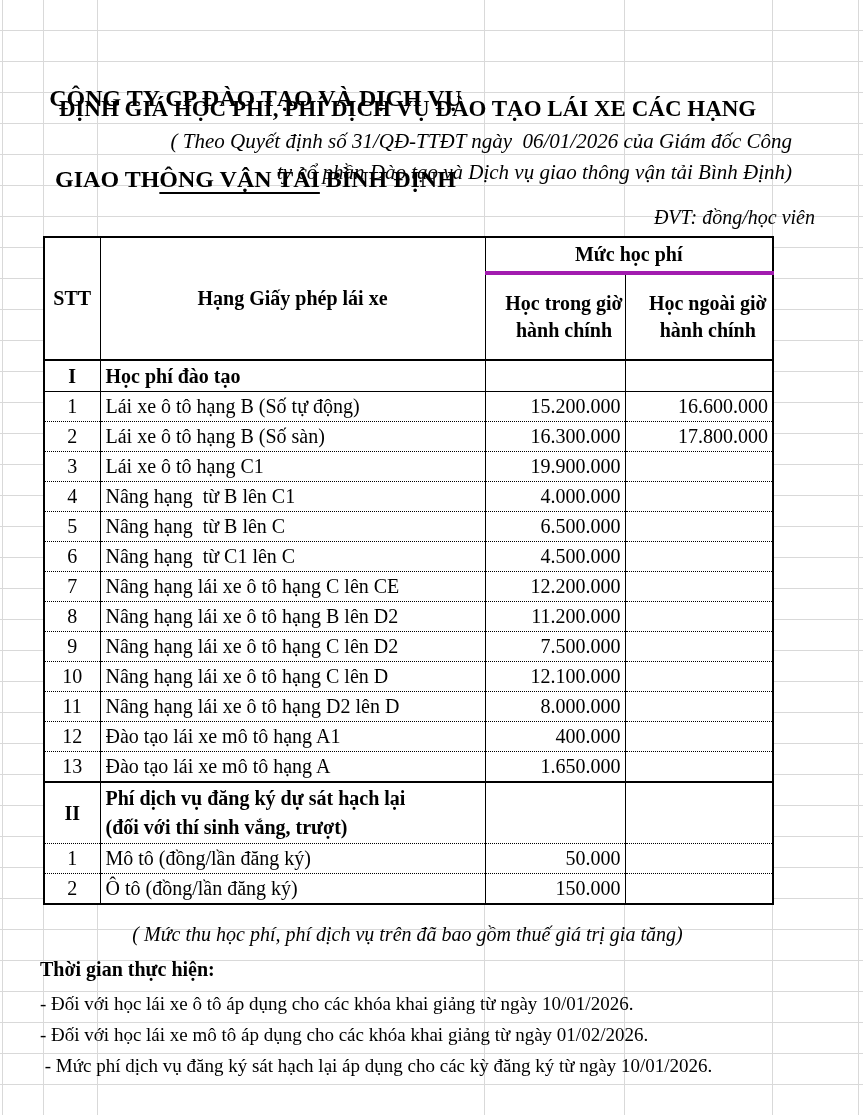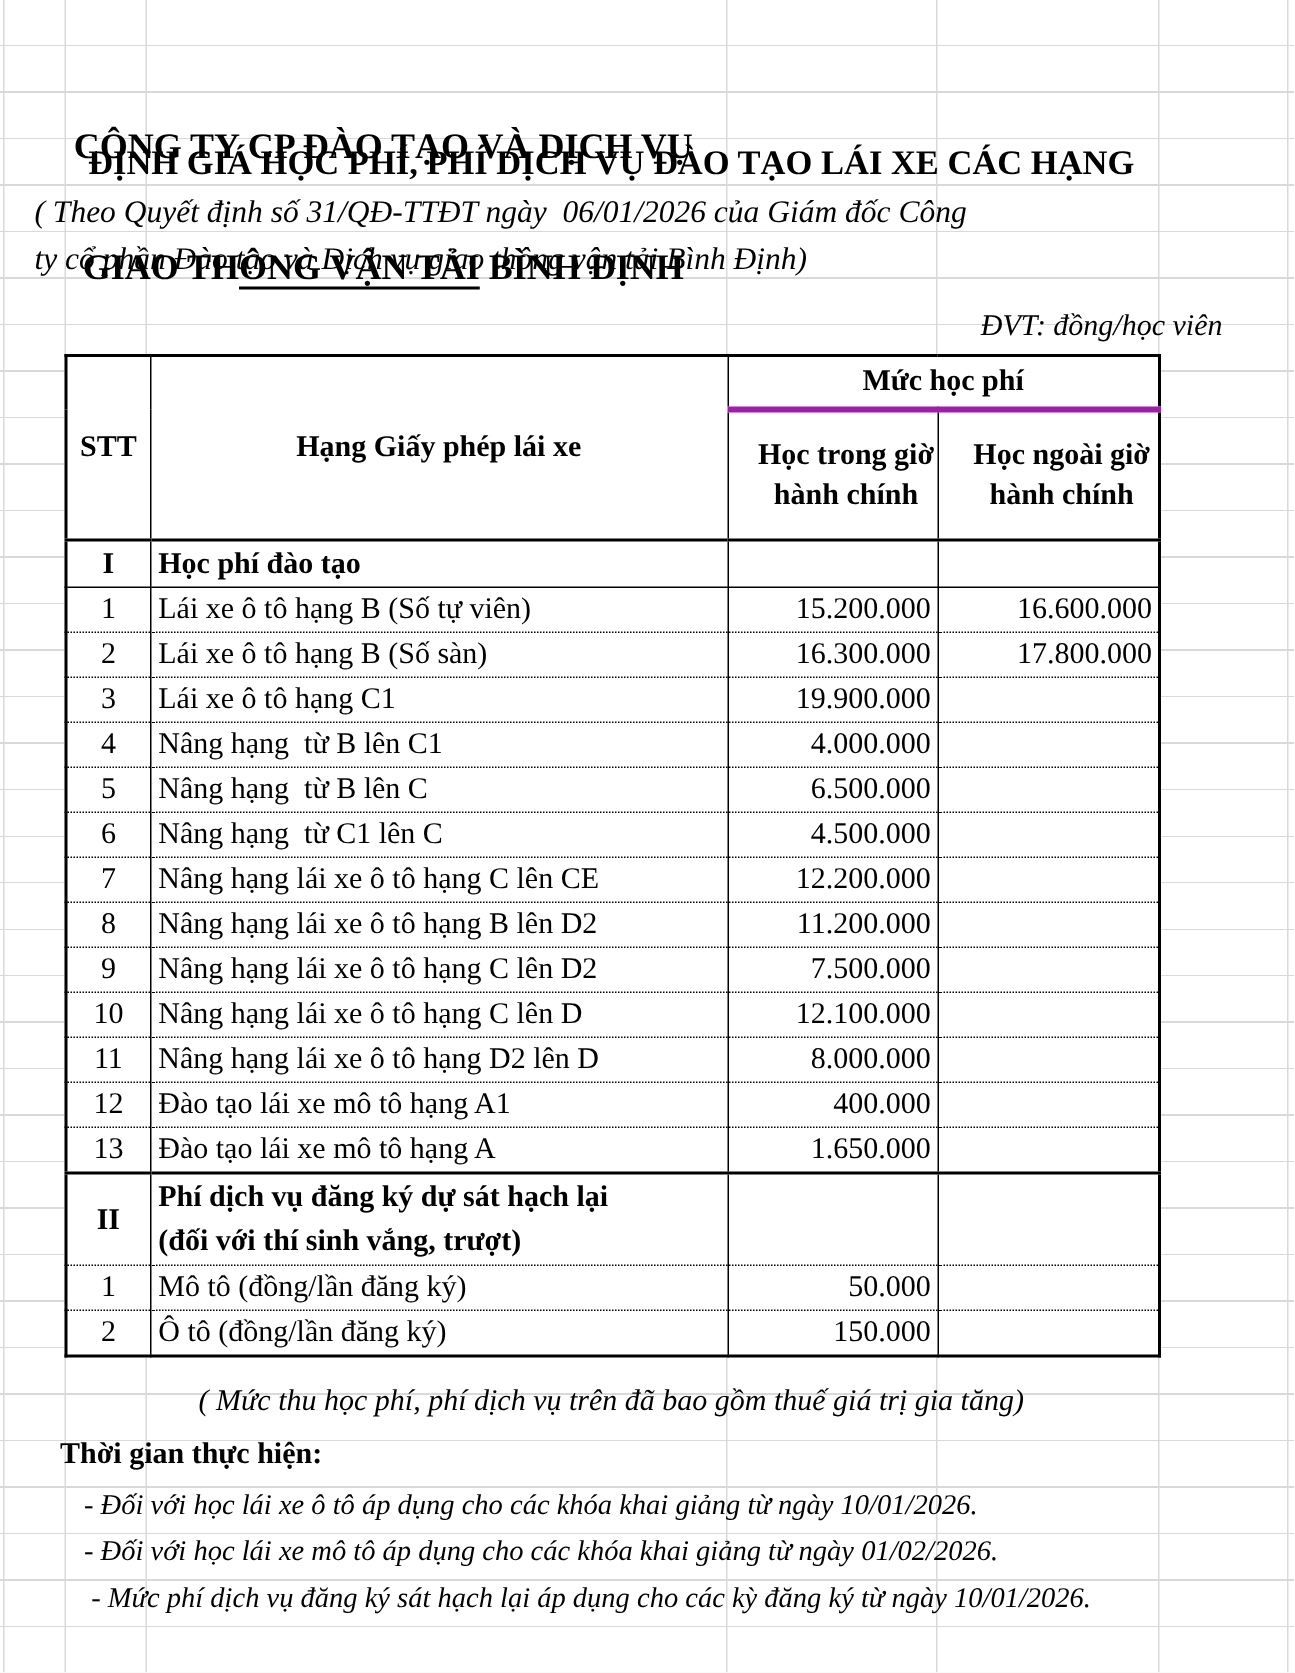--- a/index.html
+++ b/index.html
@@ -19,21 +19,21 @@
     position:absolute; left:43px; top:31px; width:425px; text-align:center;
     font-weight:bold; font-size:24px; line-height:27px; white-space:pre;
   }
   .u { text-decoration:underline; text-decoration-thickness:2px; text-underline-offset:5px; }
 
   .doc-title {
     position:absolute; left:43px; top:94px; width:729px; text-align:center;
     font-weight:bold; font-size:23px; line-height:30px; white-space:nowrap;
   }
   .subtitle {
-    position:absolute; left:23px; top:126px; width:769px; text-align:left;
+    position:absolute; left:23px; top:126px; width:769px; text-align:right;
     font-style:italic; font-size:21px; line-height:31px;
   }
   .subtitle div { white-space:pre; }
   .dvt {
     position:absolute; left:484px; top:206px; width:288px; text-align:right;
     font-style:italic; font-size:20px;padding-left:43px;
   }
 
   table.fee-table {
     position:absolute; left:43px; top:236px; width:729px;
@@ -57,21 +57,21 @@
 
   .vat-note {
     position:absolute; left:43px; top:923px; width:729px; text-align:center;
     font-style:italic; font-size:20px;
   }
   .sched-head {
     position:absolute; left:40px; top:958px;
     font-weight:bold; font-size:20px;font-family:Liberation Serif, serif;
   }
   .bullet {
-    position:absolute; left:56px; font-style:italic; font-size:19px; white-space:pre;
+    position:absolute; left:40px; font-size:19px; white-space:pre;
   }
   .b0 { top:993px; } .b1 { top:1024px; } .b2 { top:1055px; }
 </style>
 </head>
 <body>
 
 <div class="sheet">
 
   <div class="gridlines">
     <div class="vline" style="left:2px"></div>
@@ -117,21 +117,21 @@
     </thead>
     <tbody>
         <tr class="section s1">
           <td class="stt">I</td>
           <td class="desc">Học phí đào tạo</td>
           <td class="num"></td>
           <td class="num"></td>
         </tr>
         <tr class="data">
           <td class="stt">1</td>
-          <td class="desc">Lái xe ô tô hạng B (Số tự viên)</td>
+          <td class="desc">Lái xe ô tô hạng B (Số tự động)</td>
           <td class="num">15.200.000</td>
           <td class="num">16.600.000</td>
         </tr>
         <tr class="data">
           <td class="stt">2</td>
           <td class="desc">Lái xe ô tô hạng B (Số sàn)</td>
           <td class="num">16.300.000</td>
           <td class="num">17.800.000</td>
         </tr>
         <tr class="data">

